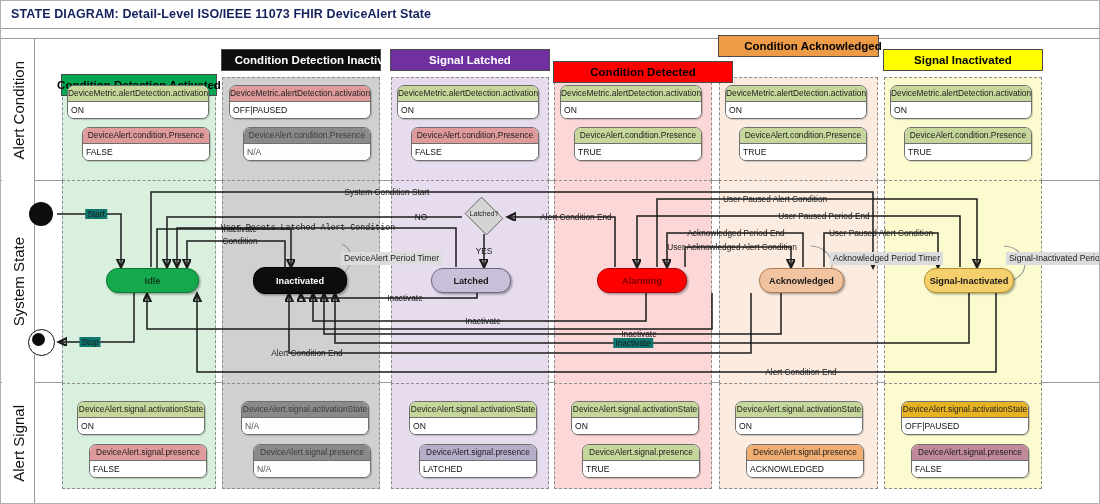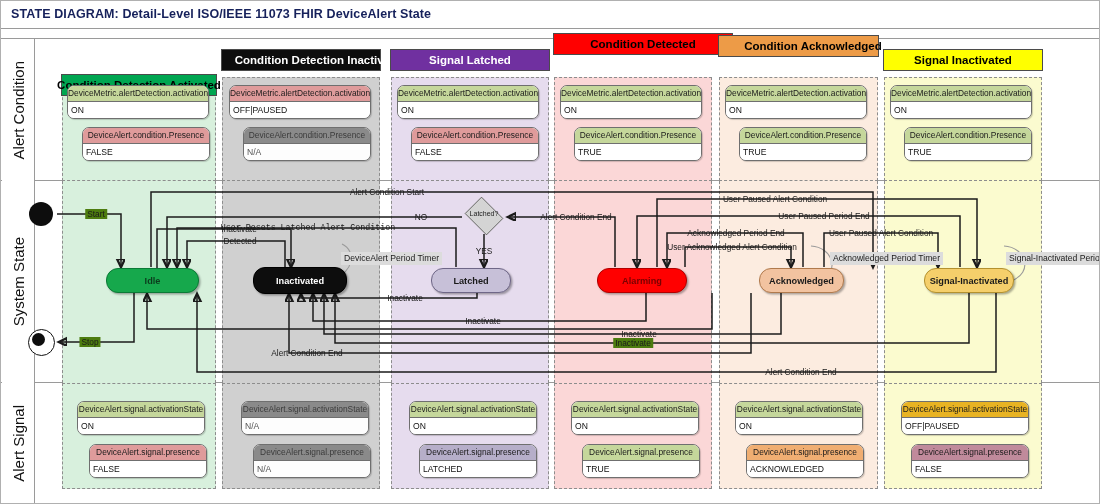--- a/index.html
+++ b/index.html
@@ -53,21 +53,21 @@
   .pseudo.final i{position:absolute;left:3px;top:3px;width:13px;height:13px;
                   border-radius:50%;background:#0d0d0d;display:block;}
 
   .diamond{position:absolute;width:44px;height:34px;}
   .diamond .shape{width:100%;height:100%;background:#d4d4d4;border:1.3px solid #444;
                   transform:rotate(45deg) scale(.70);box-sizing:border-box;}
   .diamond .txt{position:absolute;left:0;top:11px;width:44px;text-align:center;
                 font-size:7px;color:#222;}
 
   
-  .elabel{position:absolute;font-size:8.3px;color:#1a1a1a;background:#4d7c0f;
+  .elabel{position:absolute;font-size:8.3px;color:#1a1a1a;background:#0f766e;
           padding:0 2px;line-height:10px;white-space:nowrap;transform:translate(-50%,-50%);}
   .elabel.plain{background:transparent;}
   .tlabel{position:absolute;font-size:8.6px;color:#1a1a1a;background:#dcdcdc;
           padding:1px 3px;line-height:11px;white-space:nowrap;}
 
   svg.wires{position:absolute;left:0;top:0;width:1100px;height:504px;overflow:visible;}
   svg.wires path,svg.wires line{fill:none;stroke:#1b1b1b;stroke-width:1.5;}
   svg.wires path.arc{stroke:#9a9a9a;stroke-width:1.1;}
 </style>
 </head>
@@ -120,21 +120,21 @@
 
   <div class="col-head" style="left:60px;top:48px;width:156px;background:#00a651;color:#000;margin-top:25px;">
     <span>Condition Detection  Activated</span>
     </div>
   <div class="col-head" style="left:220px;top:48px;width:160px;background:#0d0d0d;color:#fff;padding-left:40px;">
     <span>Condition Detection  Inactivated</span>
     </div>
   <div class="col-head" style="left:389px;top:48px;width:160px;background:#7030a0;color:#fff;">
     <span>Signal Latched</span>
     </div>
-  <div class="col-head" style="left:552px;top:32px;width:180px;background:#ff0000;color:#000;text-align:right;">
+  <div class="col-head" style="left:552px;top:60px;width:180px;background:#ff0000;color:#000;text-align:right;">
     <span>Condition Detected</span>
     </div>
   <div class="col-head" style="left:717px;top:34px;width:161px;background:#ed9b47;color:#000;padding-left:29px;">
     <span>Condition Acknowledged</span>
     </div>
   <div class="col-head" style="left:882px;top:48px;width:160px;background:#ffff00;color:#000;">
     <span>Signal Inactivated</span>
     </div>
 
   <div class="card" style="left:66px;top:84px;width:142px;">
@@ -330,24 +330,24 @@
     <div class="shape"></div>
     <div class="txt">Latched?</div>
   </div>
 
   <div class="tlabel" style="left:340px;top:251px;">DeviceAlert Period Timer</div>
   <div class="tlabel" style="left:829px;top:251px;">Acknowledged Period Timer</div>
   <div class="tlabel" style="left:1005px;top:251px;">Signal-Inactivated Period Timer</div>
 
   <div class="elabel" style="left:95px;top:213px;">Start</div>
   <div class="elabel" style="left:89px;top:341px;">Stop</div>
-  <div class="elabel plain" style="left:239px;top:240px;">Detected</div>
+  <div class="elabel plain" style="left:239px;top:240px;">Condition</div>
   <div class="elabel plain" style="left:238px;top:228px;">Inactivate</div>
 
-  <div class="elabel plain" style="left:386px;top:191px;">Alert Condition Start</div>
+  <div class="elabel plain" style="left:386px;top:191px;">System Condition Start</div>
   <div class="elabel plain" style="left:575px;top:216px;">Alert Condition End</div>
   <div class="elabel plain" style="left:420px;top:216px;">NO</div>
   <div class="elabel plain" style="left:483px;top:250px;">YES</div>
 
   <div class="elabel plain" style="left:307px;top:227px;font-family:Liberation Mono, monospace;">User Resets Latched Alert Condition</div>
 
   <div class="elabel plain" style="left:404px;top:297px;">Inactivate</div>
   <div class="elabel plain" style="left:482px;top:320px;">Inactivate</div>
   <div class="elabel plain" style="left:638px;top:333px;">Inactivate</div>
   <div class="elabel" style="left:632px;top:342px;">Inactivate</div>

